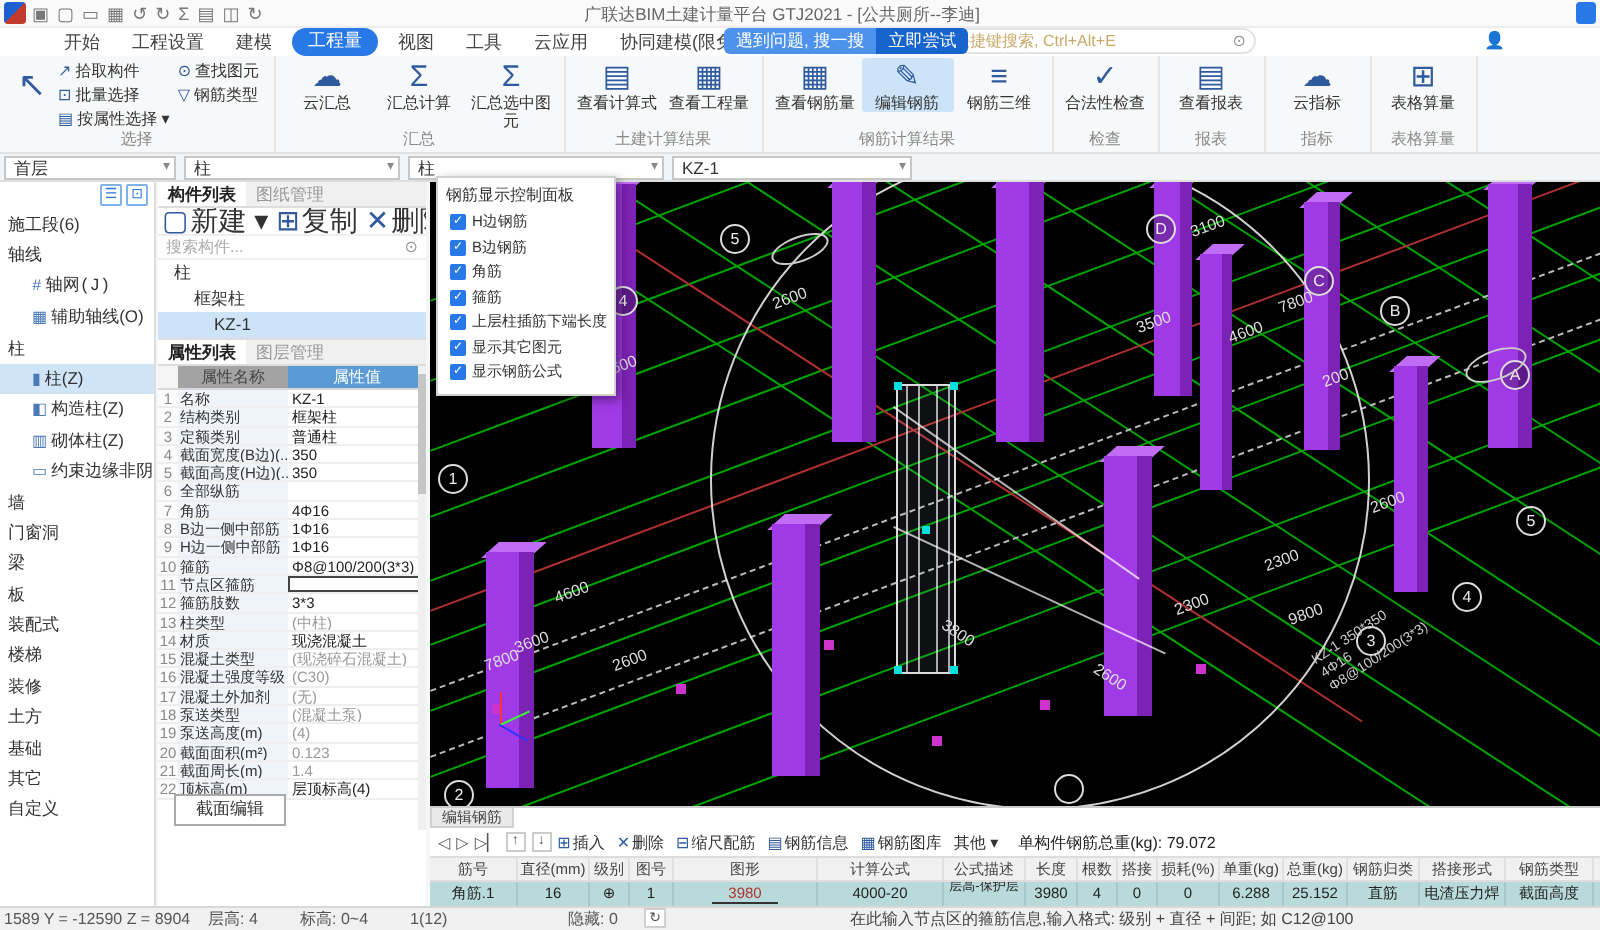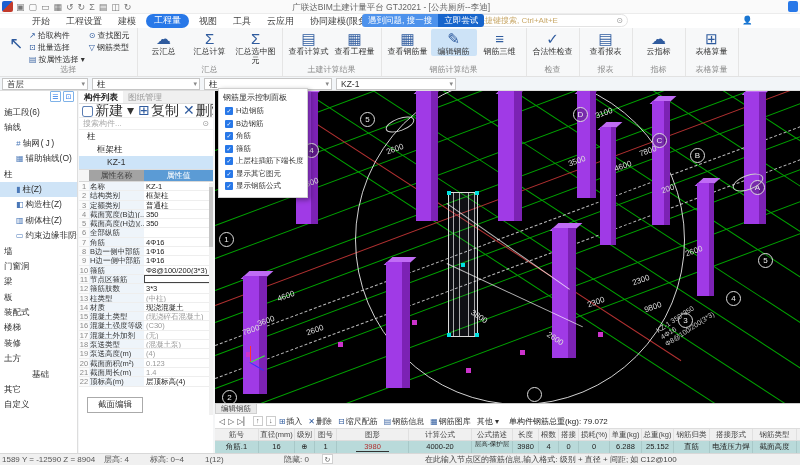--- a/index.html
+++ b/index.html
@@ -286,21 +286,21 @@
       <div class="sitem" style="padding-left: 16px;"><span class="sic">▥</span><span>砌体柱(Z)</span></div>
       <div class="sitem" style="padding-left: 16px;"><span class="sic">▭</span><span>约束边缘非阴影区(Z)</span></div>
       <div class="sitem" style="padding-left: 4px;"><span>墙</span></div>
       <div class="sitem" style="padding-left: 4px;"><span>门窗洞</span></div>
       <div class="sitem" style="padding-left: 4px;"><span>梁</span></div>
       <div class="sitem" style="padding-left: 4px;"><span>板</span></div>
       <div class="sitem" style="padding-left: 4px;"><span>装配式</span></div>
       <div class="sitem" style="padding-left: 4px;"><span>楼梯</span></div>
       <div class="sitem" style="padding-left: 4px;"><span>装修</span></div>
       <div class="sitem" style="padding-left: 4px;"><span>土方</span></div>
-      <div class="sitem" style="padding-left: 4px; text-align: center;"><span>基础</span></div>
+      <div class="sitem" style="padding-left: 4px;"><span>基础</span></div>
       <div class="sitem" style="padding-left: 4px;"><span>其它</span></div>
       <div class="sitem" style="padding-left: 4px;"><span>自定义</span></div>
     </div>
 </div>
 
 <div id="panels" class="abs">
   <div id="comp-panel">
     <div class="ptabs" id="comp-tabs">
         <div class="ptab on">构件列表</div>
         <div class="ptab">图纸管理</div>
@@ -315,20 +315,24 @@
       <span>搜索构件...</span>
       <span class="mag">⊙</span>
     </div>
     <div id="comp-tree">
         <div class="trow" style="padding-left: 8px;">柱</div>
         <div class="trow" style="padding-left: 18px;">框架柱</div>
         <div class="trow sel" style="padding-left: 28px;">KZ-1</div>
       </div>
   </div>
   <div id="prop-panel" style="position:relative;height:246px;border-top:1px solid #ddd">
+    <div class="ptabs" id="prop-tabs">
+        <div class="ptab on">属性列表</div>
+        <div class="ptab">图层管理</div>
+      </div>
     <div id="prop-head">
       <div class="hn"></div>
       <div class="h1">属性名称</div>
       <div class="h2">属性值</div>
     </div>
     <div id="prop-rows">
         <div class="prow">
           <div class="pn">1</div>
           <div class="pname">名称</div>
           <div class="pval">KZ-1</div>

